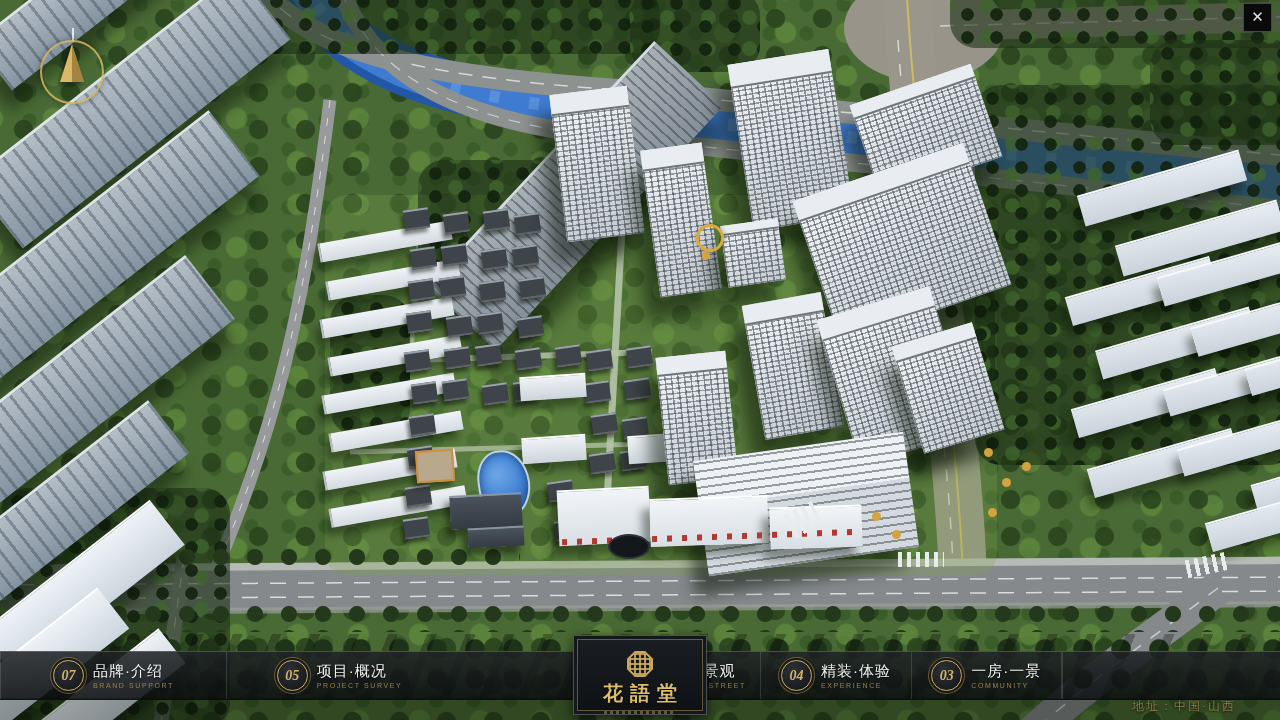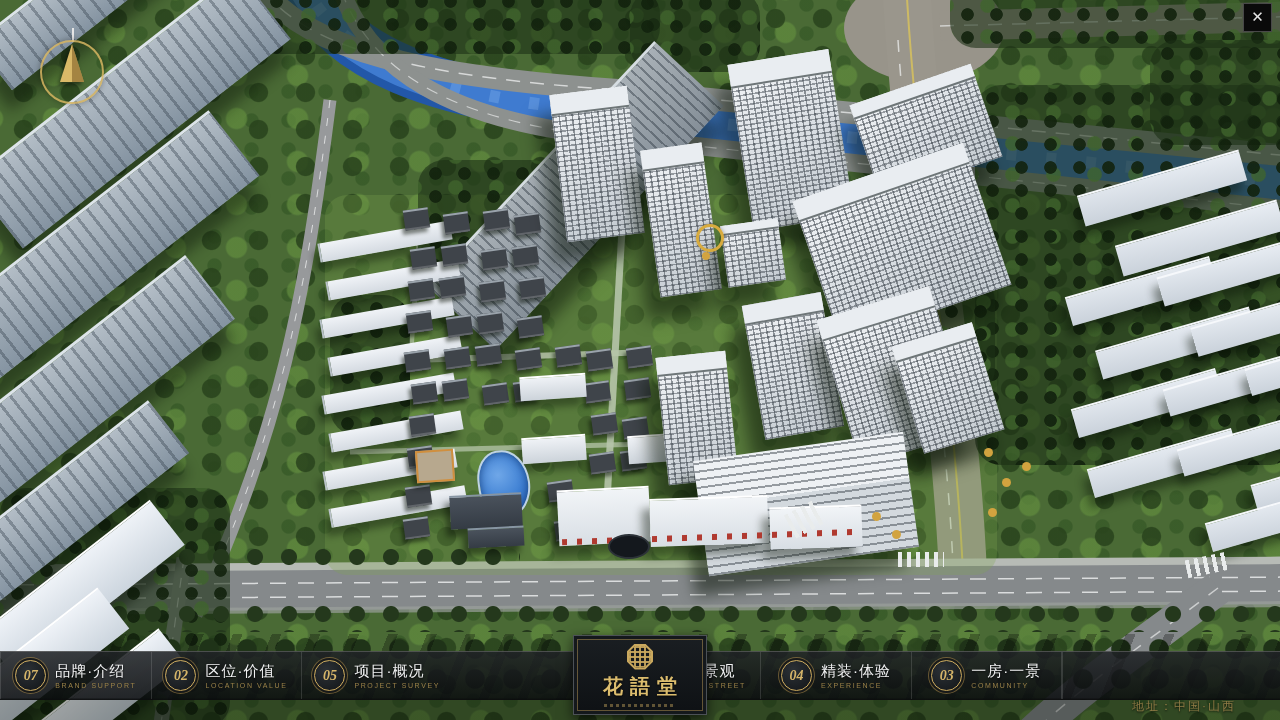--- a/index.html
+++ b/index.html
@@ -106,21 +106,21 @@
   .nav-title{color:#f1f2f3;font-size:15px;font-weight:normal;letter-spacing:1px;line-height:17px;
     text-shadow:0 1px 2px rgba(0,0,0,.8);white-space:nowrap;}
   .nav-sub{color:#9b8248;font-size:7px;letter-spacing:1.6px;margin-top:3px;white-space:nowrap;}
 
   
   #logoplate{position:absolute;left:50%;bottom:5px;transform:translateX(-50%);
     width:132px;height:78px;z-index:11;cursor:pointer;
     background:linear-gradient(180deg,#1a1e22,#0e1114);
     border:1px solid #4c5156;
     box-shadow:inset 0 0 0 3px #14181c, inset 0 0 0 4px rgba(170,140,80,.55), 0 4px 12px rgba(0,0,0,.65);
-    display:flex;flex-direction:column;align-items:center;justify-content:center;}
+    display:flex;flex-direction:column;align-items:center;justify-content:flex-end;}
   .seal{width:26px;height:26px;margin-bottom:3px;
     background:#c9a85e;clip-path:polygon(30% 0,70% 0,100% 30%,100% 70%,70% 100%,30% 100%,0 70%,0 30%);
     display:flex;align-items:center;justify-content:center;}
   .seal-in{width:22px;height:22px;background-color:#14181c;
     background-image:repeating-linear-gradient(0deg, rgba(201,168,94,.9) 0 2px, rgba(0,0,0,0) 2px 5px),
       repeating-linear-gradient(90deg, rgba(201,168,94,.9) 0 2px, rgba(0,0,0,0) 2px 5px);
     clip-path:polygon(30% 0,70% 0,100% 30%,100% 70%,70% 100%,30% 100%,0 70%,0 30%);}
   .logo-title{font-family:"DejaVu Serif","Liberation Serif",serif;font-weight:bold;
     color:#dcbd6e;font-size:20px;letter-spacing:7px;padding-left:7px;
     text-shadow:0 1px 2px rgba(0,0,0,.8);}
@@ -311,29 +311,20 @@
         <div class="nav-circle">
             <span class="nav-num">07</span>
           </div>
         <div class="nav-text">
             <div class="nav-title">品牌·介绍</div>
         <div class="nav-sub">BRAND SUPPORT</div>
           </div>
       </div>
       <div class="nav-item">
         <div class="nav-circle">
-            <span class="nav-num">02</span>
-          </div>
-        <div class="nav-text">
-            <div class="nav-title">区位·价值</div>
-        <div class="nav-sub">LOCATION VALUE</div>
-          </div>
-      </div>
-      <div class="nav-item">
-        <div class="nav-circle">
             <span class="nav-num">05</span>
           </div>
         <div class="nav-text">
             <div class="nav-title">项目·概况</div>
         <div class="nav-sub">PROJECT SURVEY</div>
           </div>
       </div>
     </div>
     <div class="logo-gap"></div>
     <div class="nav-group right">

